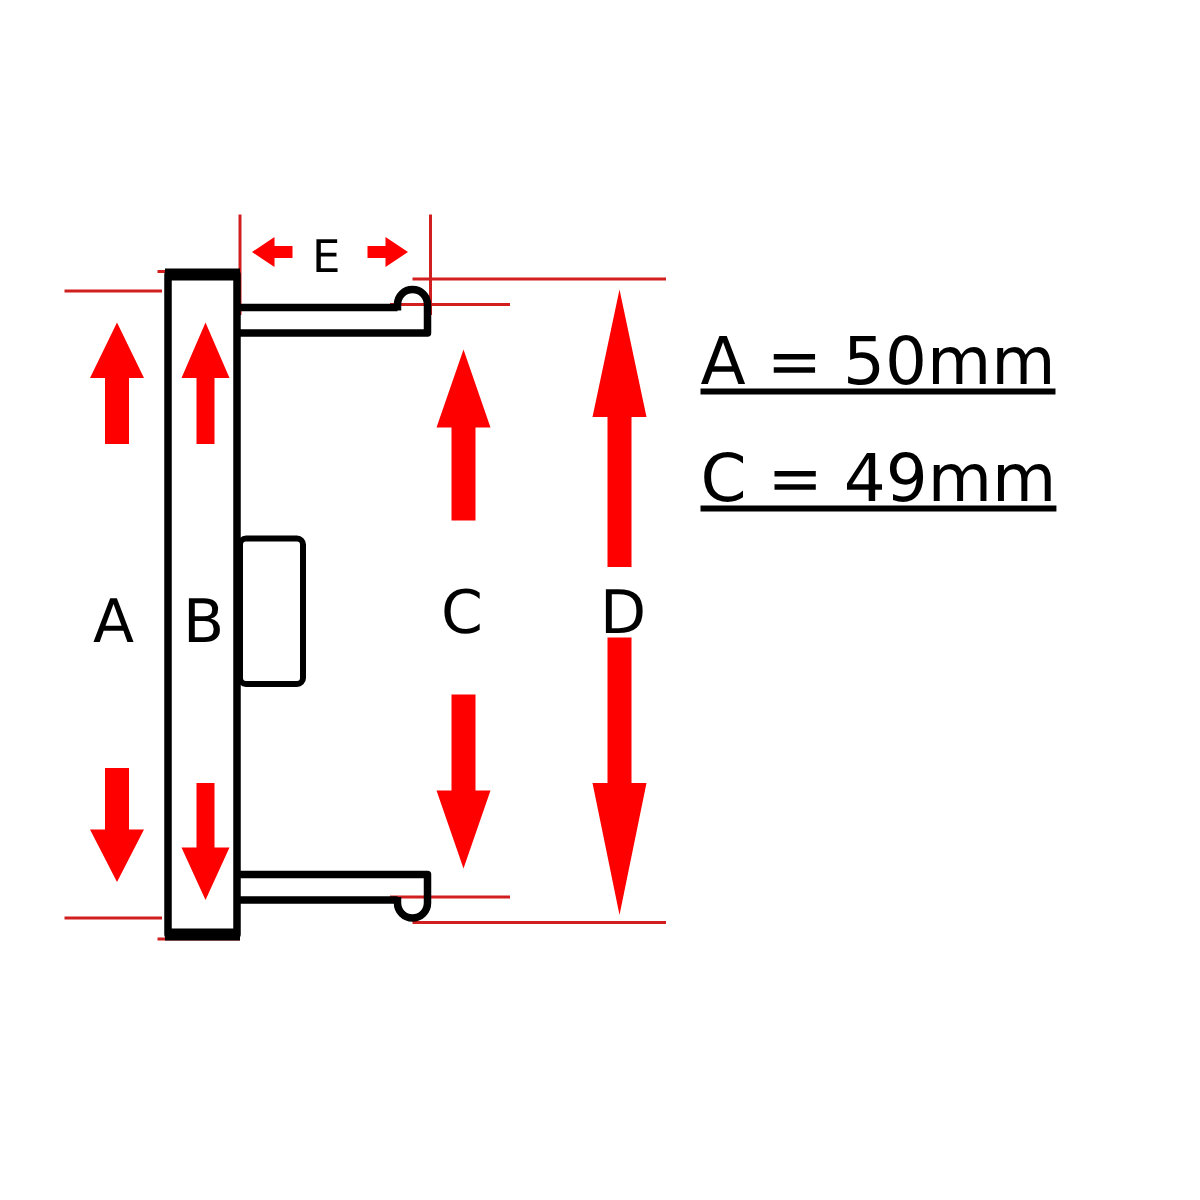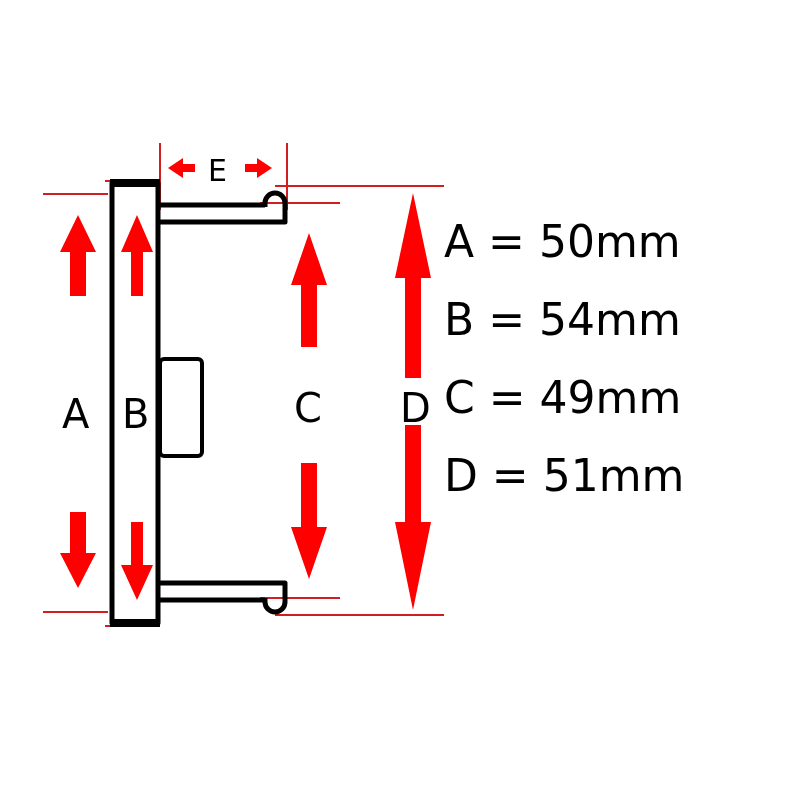--- a/index.html
+++ b/index.html
@@ -1,21 +1,21 @@
 <!DOCTYPE html>
 <html><head>
 <meta charset="utf-8">
 <style>
   html, body { margin:0; padding:0; background:#ffffff; }
   body { width:800px; height:800px; position:relative; overflow:hidden;
          font-family: "DejaVu Sans", "Liberation Sans", sans-serif; }
   #diagram { position:absolute; left:0; top:0; width:800px; height:800px; }
   .lbl { font-family:"DejaVu Sans","Liberation Sans",sans-serif; font-size:40px; fill:#000; }
   .lbl-e { font-size:30px; }
-  .legend { position:absolute; left:444px; top:212px; }
+  .legend { position:absolute; left:467px; top:212px;text-decoration:underline; }
   .legend-row { font-family:"DejaVu Sans","Liberation Sans",sans-serif; font-size:44px;
                 color:#000; height:78px; line-height:60px; white-space:nowrap; }
 </style>
 </head>
 <body>
 
 <svg id="diagram" viewBox="0 0 800 800" xmlns="http://www.w3.org/2000/svg">
 
   <g stroke="#d11f1f" stroke-width="2" fill="none">
     <line x1="43" y1="194" x2="108" y2="194"></line>
@@ -62,16 +62,14 @@
 
   <text class="lbl" x="62" y="428">A</text>
   <text class="lbl" x="122" y="428">B</text>
   <text class="lbl" x="294" y="422">C</text>
   <text class="lbl" x="400" y="422">D</text>
   <text class="lbl lbl-e" x="208" y="181">E</text>
 </svg>
 
 <div class="legend">
   <div class="legend-row">A =  50mm</div>
-  <div class="legend-row">B =  54mm</div>
   <div class="legend-row">C = 49mm</div>
-  <div class="legend-row">D =  51mm</div>
 </div>
 
 </body></html>

